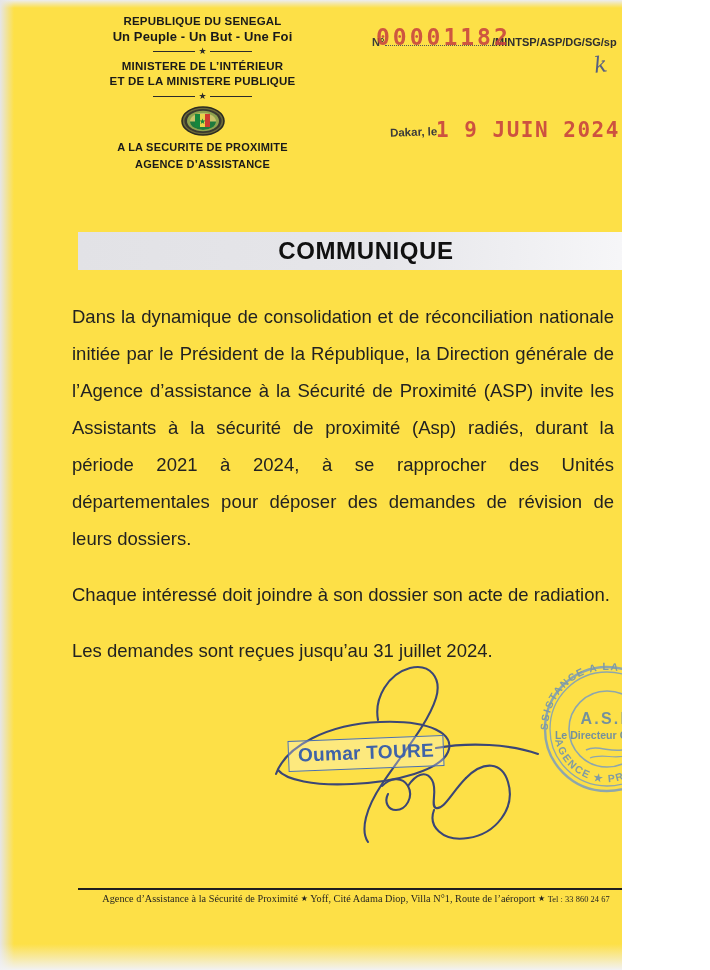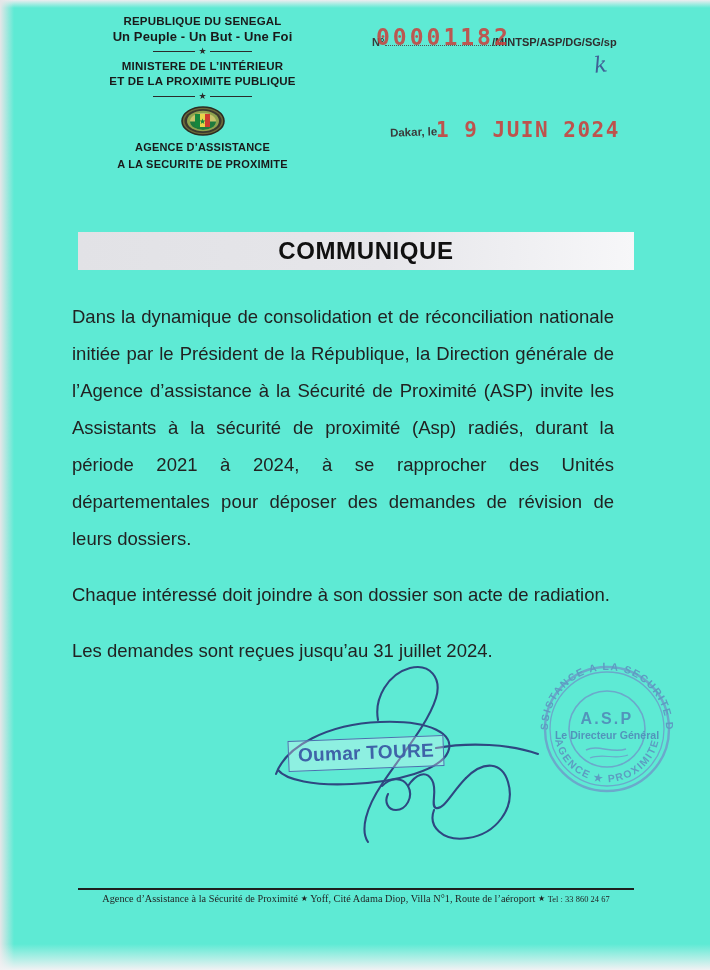--- a/index.html
+++ b/index.html
@@ -2,23 +2,23 @@
 <html><head>
 <meta charset="utf-8">
 <style>
   html, body {
     margin: 0;
     padding: 0;
     background: #ffffff;
   }
   .page {
     position: relative;
-    width: 710px;
+    width: 622px;
     height: 970px;
-    background: #5eead4;
+    background: #fde047;
     overflow: hidden;
     font-family: "Liberation Sans", sans-serif;
     color: #1a1a1a;
   }
   
   .scan-edge-left {
     position: absolute;
     left: 0; top: 0;
     width: 14px; height: 970px;
     background: linear-gradient(to right, #e6e6e8, rgba(255,255,255,0));
@@ -312,21 +312,21 @@
     <div class="lh-line1">REPUBLIQUE DU SENEGAL</div>
     <div class="lh-line2">Un Peuple - Un But - Une Foi</div>
 
     <div class="sep">
       <span class="bar"></span>
       <span class="star">★</span>
       <span class="bar"></span>
     </div>
 
     <div class="lh-ministry">MINISTERE DE L’INTÉRIEUR</div>
-    <div class="lh-ministry">ET DE LA PROXIMITE PUBLIQUE</div>
+    <div class="lh-ministry">ET DE LA MINISTERE PUBLIQUE</div>
 
     <div class="sep">
       <span class="bar"></span>
       <span class="star">★</span>
       <span class="bar"></span>
     </div>
 
     <div class="emblem-wrap">
       <div class="emblem">
         <svg width="44" height="30" viewBox="0 0 44 30">
@@ -337,22 +337,22 @@
           <path d="M9 15.5 a13 8.4 0 0 0 26 0 z" fill="#1f7a3d"></path>
           <rect x="14" y="8" width="5" height="13" fill="#16873c"></rect>
           <rect x="19" y="8" width="5" height="13" fill="#e8d44a"></rect>
           <rect x="24" y="8" width="5" height="13" fill="#cf3b2f"></rect>
           <path d="M21.5 12.6 l0.8 2.0 h2.1 l-1.7 1.3 0.65 2.0 -1.85-1.25 -1.85 1.25 0.65-2.0 -1.7-1.3 h2.1 z" fill="#16873c"></path>
           <ellipse cx="22" cy="15" rx="21" ry="14" fill="none" stroke="#2c2c22" stroke-width="1.6"></ellipse>
         </svg>
       </div>
     </div>
 
+    <div class="lh-agency">A LA SECURITE DE PROXIMITE</div>
     <div class="lh-agency">AGENCE D’ASSISTANCE</div>
-    <div class="lh-agency">A LA SECURITE DE PROXIMITE</div>
   </div>
 
   <div class="ref-block">
     <div class="ref-printed">
       <span>N°</span><span class="ref-dots"></span>
     </div>
     <div class="ref-suffix">/MINTSP/ASP/DG/SG/sp</div>
     <div class="stamp-number">00001182</div>
     <div class="init-mark">k</div>
   </div>

